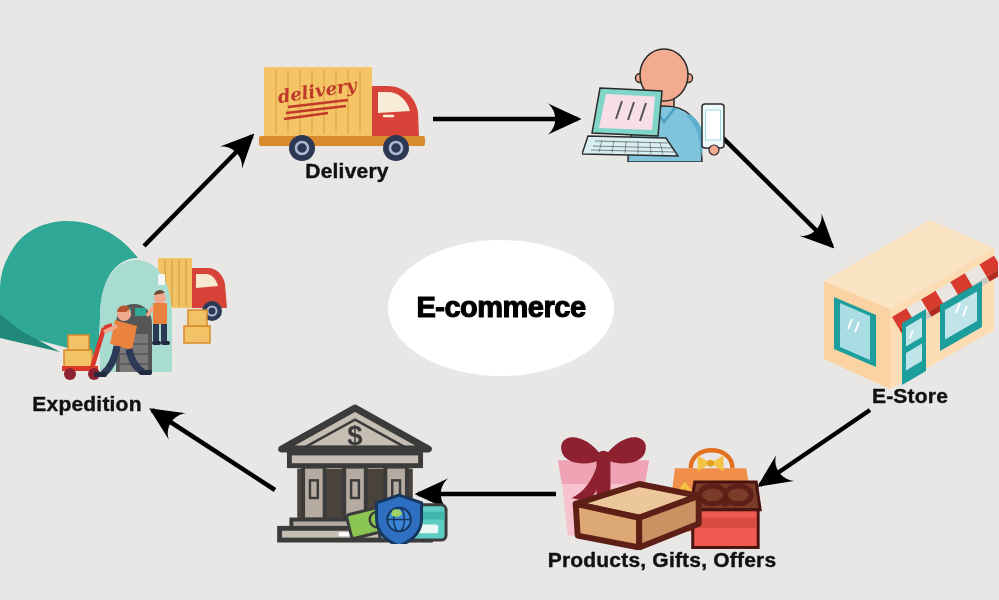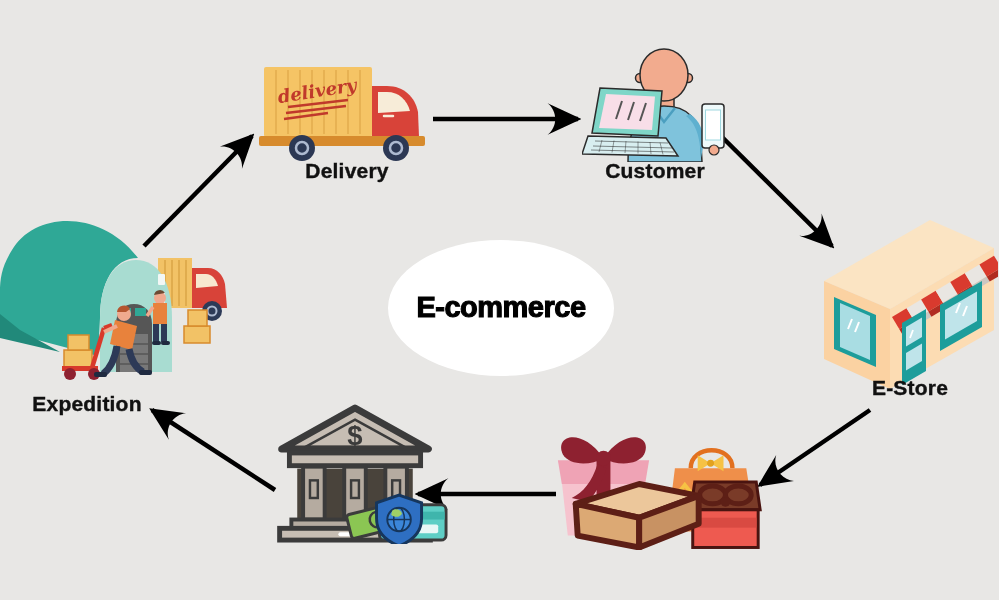--- a/index.html
+++ b/index.html
@@ -82,21 +82,20 @@
     <path d="M18,40 L80,43 L76,88 L10,85 Z" fill="#7fd6c8" stroke="#2b2b2b" stroke-width="1.5"></path>
     <path d="M24,46 L73,48.5 L70,82 L17,80 Z" fill="#f8dee8"></path>
     <path d="M40,53 L34,71 M52,54 L46,72 M64,55 L58,73" stroke="#555" stroke-width="2"></path>
     <path d="M6,88 L84,90 L96,108 L0,106 Z" fill="#d8eef0" stroke="#2b2b2b" stroke-width="1.5"></path>
     <path d="M13,93 L86,95 M11,98 L90,100 M9,102 L92,104" stroke="#2b2b2b" stroke-width="1" opacity="0.55"></path>
     <path d="M20,92 l-3,12 M32,92.5 l-2,12 M44,93 l-1,12 M56,93.5 l0,12 M68,94 l1,12 M78,94.5 l3,12" stroke="#2b2b2b" stroke-width="1" opacity="0.45"></path>
     <rect x="120" y="56" width="22" height="44" rx="3" fill="#effafb" stroke="#2b2b2b" stroke-width="1.5"></rect>
     <rect x="123.5" y="62" width="15" height="30" fill="#ffffff" stroke="#9fd8e0" stroke-width="1"></rect>
     <circle cx="132" cy="102" r="5" fill="#f2ab8e" stroke="#2b2b2b" stroke-width="1.2"></circle>
   </svg>
-  <div class="node-label" style="left:575px;top:159px;width:160px">Customer</div>
 
   <svg class="abs" style="left:818px;top:203px" width="180" height="188" viewBox="0 0 180 188">
     <polygon points="6,78 112,17 176,45 72,106" fill="#fbe4c3"></polygon>
     <polygon points="6,78 72,106 72,186 6,156" fill="#fbd2a2"></polygon>
     <polygon points="72,106 176,45 176,127 72,186" fill="#fcdcb3"></polygon>
     <polygon points="16,94 58,112 58,164 16,146" fill="#1d9d9b"></polygon>
     <polygon points="22,100 52,113 52,157 22,144" fill="#a9dde3"></polygon>
     <path d="M34,116 L30,126 M41,119 L37,129" stroke="#fff" stroke-width="2"></path>
     <g transform="translate(74,114) rotate(-31)">
       <rect x="0" y="0" width="17" height="14" fill="#d93a2e"></rect>
@@ -115,21 +114,21 @@
       <rect x="102" y="14" width="17" height="6" fill="#b02c22"></rect>
     </g>
     <polygon points="84,120 108,106 108,168 84,182" fill="#1d9d9b"></polygon>
     <polygon points="88,124 104,114.6 104,134 88,143.4" fill="#bfe4ea"></polygon>
     <polygon points="88,150 104,140.6 104,158 88,167.4" fill="#bfe4ea"></polygon>
     <path d="M95,127 L92,135" stroke="#fff" stroke-width="1.8"></path>
     <polygon points="122,102 164,78 164,124 122,148" fill="#1d9d9b"></polygon>
     <polygon points="127,107 159,88.6 159,118 127,136.4" fill="#bfe4ea"></polygon>
     <path d="M142,100 L138,110 M149,103 L145,113" stroke="#fff" stroke-width="2"></path>
   </svg>
-  <div class="node-label" style="left:830px;top:376px;width:160px">E-Store</div>
+  <div class="node-label" style="left:830px;top:384px;width:160px">E-Store</div>
 
   <svg class="abs" style="left:542px;top:422px" width="238" height="128" viewBox="0 0 240 128">
 
     <g>
       <polygon points="20,60 104,60 100,114 26,114" fill="#f6c3ce"></polygon>
       <polygon points="16,38 108,38 104,62 20,62" fill="#efa3b5"></polygon>
       <rect x="55" y="38" width="14" height="74" fill="#8e2130"></rect>
       <path d="M62,36 C40,4 12,13 21,32 C27,43 48,44 62,36 Z" fill="#8e2130"></path>
       <path d="M62,36 C84,4 112,13 103,32 C97,43 76,44 62,36 Z" fill="#8e2130"></path>
       <circle cx="62" cy="36" r="7.5" fill="#8e2130"></circle>
@@ -153,20 +152,21 @@
       <rect x="152" y="88" width="66" height="38" fill="#ee5a50" stroke="#4a1410" stroke-width="3"></rect>
       <rect x="154" y="96" width="62" height="10" fill="#d94a42"></rect>
     </g>
 
     <g stroke="#5d1f16" stroke-width="6" stroke-linejoin="round">
       <polygon points="34,82 98,62 158,74 98,96" fill="#ecc79b"></polygon>
       <polygon points="34,82 98,96 98,126 36,114" fill="#dca974"></polygon>
       <polygon points="98,96 158,74 158,102 98,126" fill="#c89263"></polygon>
     </g>
   </svg>
+  <div class="node-label" style="left:532px;top:548px;width:260px">Products, Gifts, Offers</div>
 
   <svg class="abs" style="left:262px;top:404px" width="186" height="140" viewBox="0 0 190 143">
     <g>
       <rect x="36" y="66" width="118" height="52" fill="#49433b"></rect>
       <polygon points="95,4 170,46 20,46" fill="#c6bdb3" stroke="#3b3b3b" stroke-width="7" stroke-linejoin="round"></polygon>
       <polygon points="95,16 146,44 44,44" fill="none" stroke="#3b3b3b" stroke-width="2.5"></polygon>
       <text x="95" y="42" font-size="28" font-weight="bold" fill="#3b3b3b" text-anchor="middle">$</text>
       <rect x="28" y="50" width="134" height="13" fill="#c6bdb3" stroke="#3b3b3b" stroke-width="5"></rect>
       <rect x="42" y="64" width="22" height="54" fill="#b5aba0" stroke="#3b3b3b" stroke-width="4"></rect>
       <rect x="84" y="64" width="22" height="54" fill="#b5aba0" stroke="#3b3b3b" stroke-width="4"></rect>

